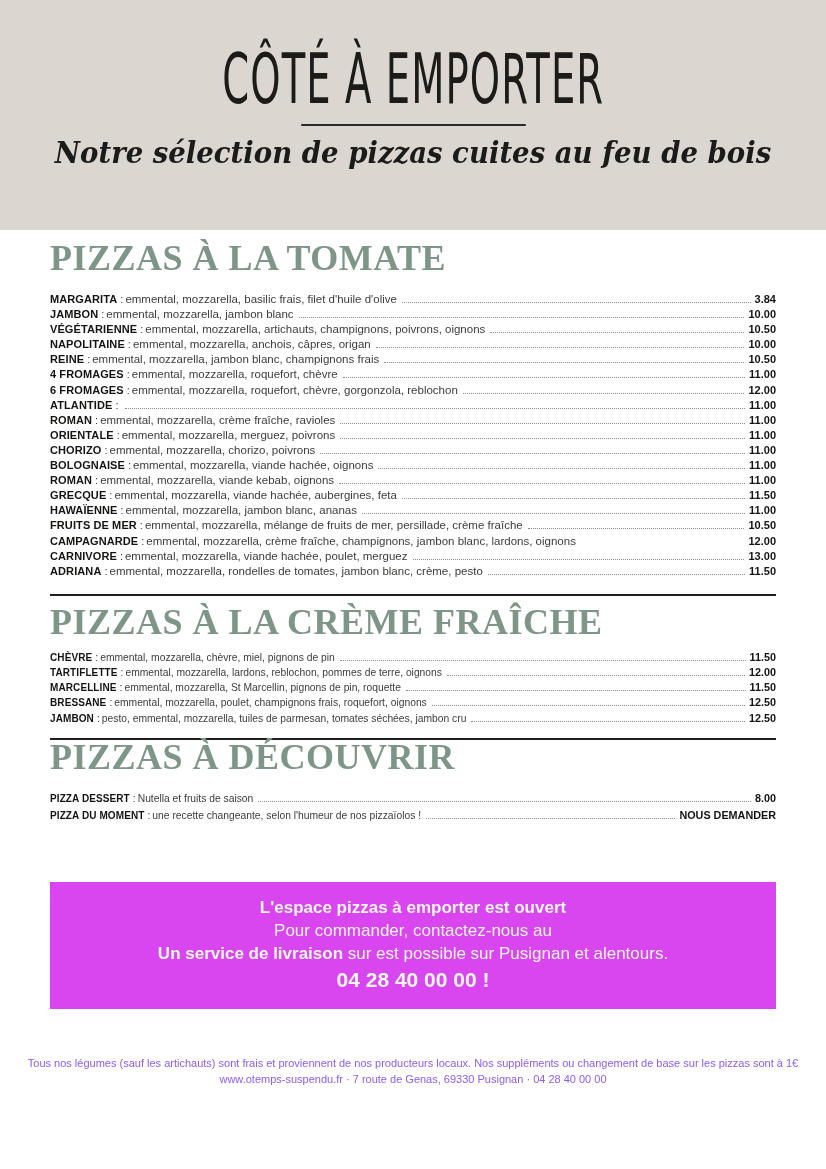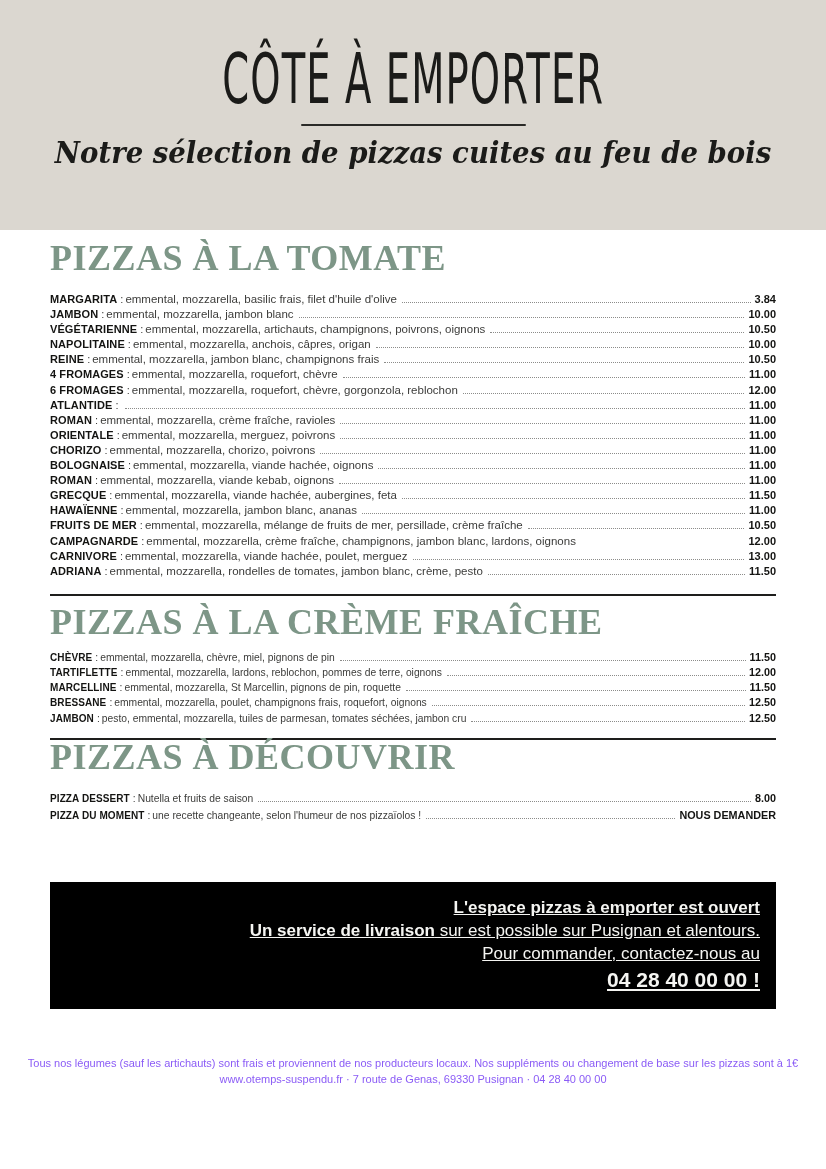--- a/index.html
+++ b/index.html
@@ -53,22 +53,22 @@
   .sec-1 .menu-list { margin-top:18px; }
   .sec-2 .divider { margin-top:15px; }
   .sec-2 .section-title { margin-top:11px; }
   .sec-2 .menu-list { margin-top:12px; }
   .sec-3 .divider { margin-top:12px; }
   .sec-3 .section-title { margin-top:2px; }
   .sec-3 .menu-list { margin-top:17px; }
 
   
   .banner {
-    margin:58px 50px 0; background:#000000; color:#f5f5f2;
-    text-align:right; padding:14px 16px 16px;text-decoration:underline;
+    margin:58px 50px 0; background:#d946ef; color:#f5f5f2;
+    text-align:center; padding:14px 16px 16px;
   }
   .banner p { font-size:17px; line-height:23px; }
   .banner .b-bold { font-weight:bold; }
   .banner .phone { font-size:21px; line-height:27px; font-weight:bold; margin-top:1px; }
 
   
   .footer { margin-top:46px; text-align:center; color:#8b5cf6; }
   .footer p { font-size:11px; line-height:16px; }
 </style>
 </head>
@@ -280,21 +280,21 @@
           <span class="row-desc">une recette changeante, selon l'humeur de nos pizzaïolos !</span>
           <span class="leader"></span>
           <span class="row-price">NOUS DEMANDER</span>
         </div>
       </div>
     </section>
   </main>
 
 <section class="banner">
   <p class="b-bold">L'espace pizzas à emporter est ouvert</p>
+  <p>Pour commander, contactez-nous au</p>
   <p><span class="b-bold">Un service de livraison</span><span> sur est possible sur Pusignan et alentours.</span></p>
-  <p>Pour commander, contactez-nous au</p>
   <p class="phone">04 28 40 00 00 !</p>
 </section>
 
 <footer class="footer">
   <p>Tous nos légumes (sauf les artichauts) sont frais et proviennent de nos producteurs locaux. Nos suppléments ou changement de base sur les pizzas sont à 1€</p>
   <p>www.otemps-suspendu.fr · 7 route de Genas, 69330 Pusignan · 04 28 40 00 00</p>
 </footer>
 
 </body></html>

